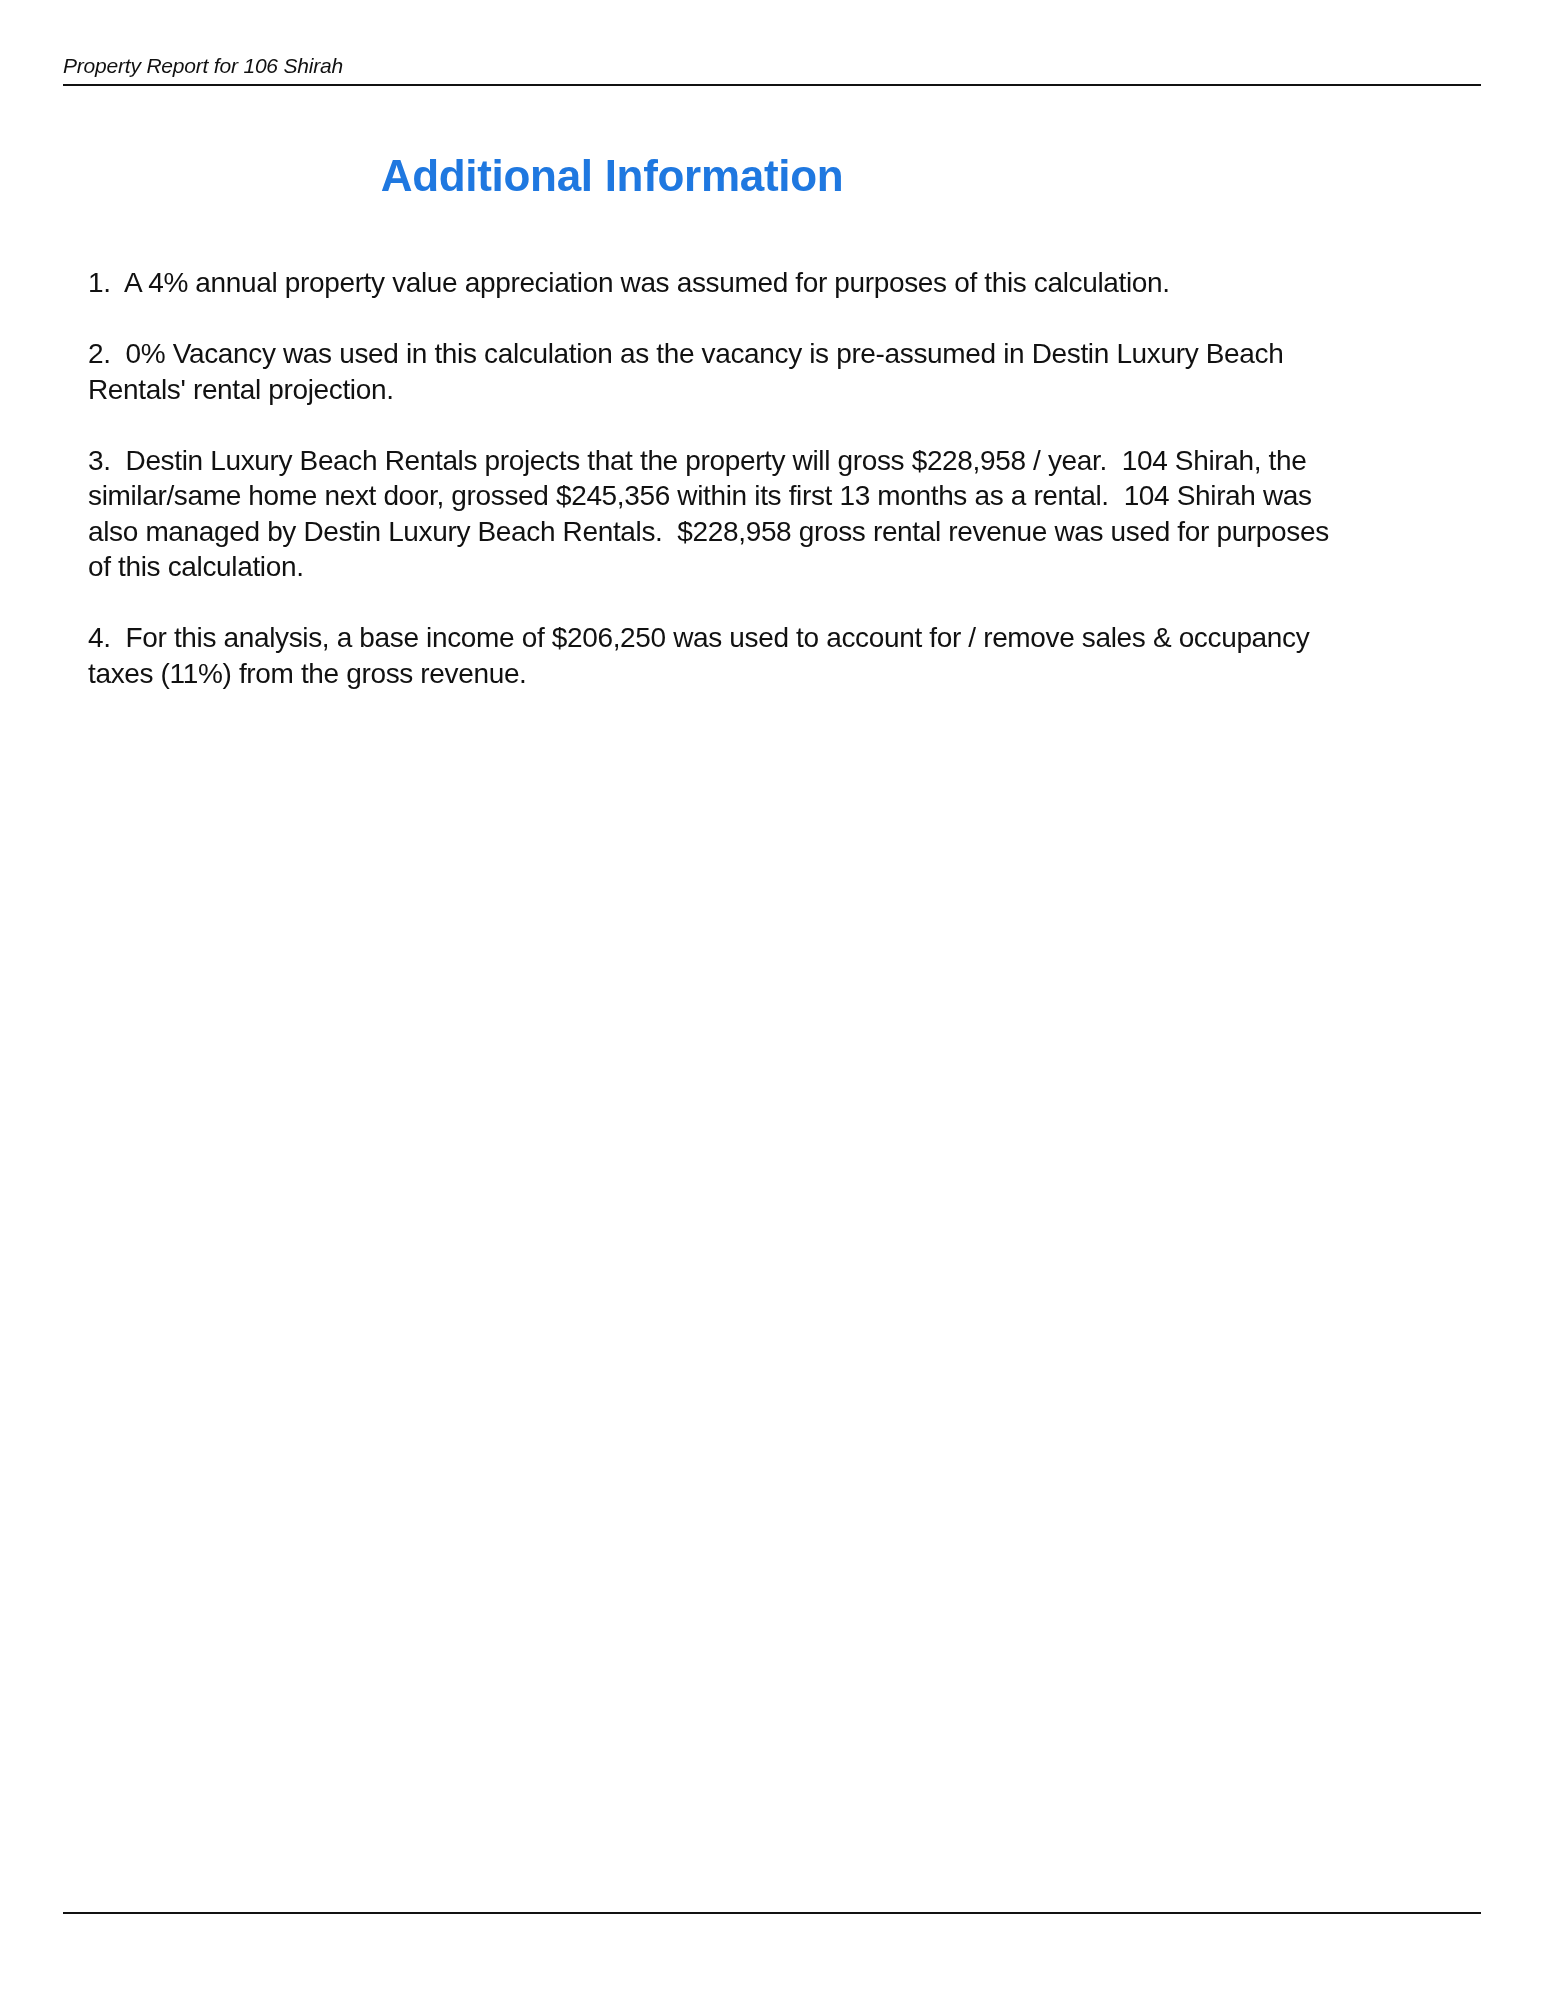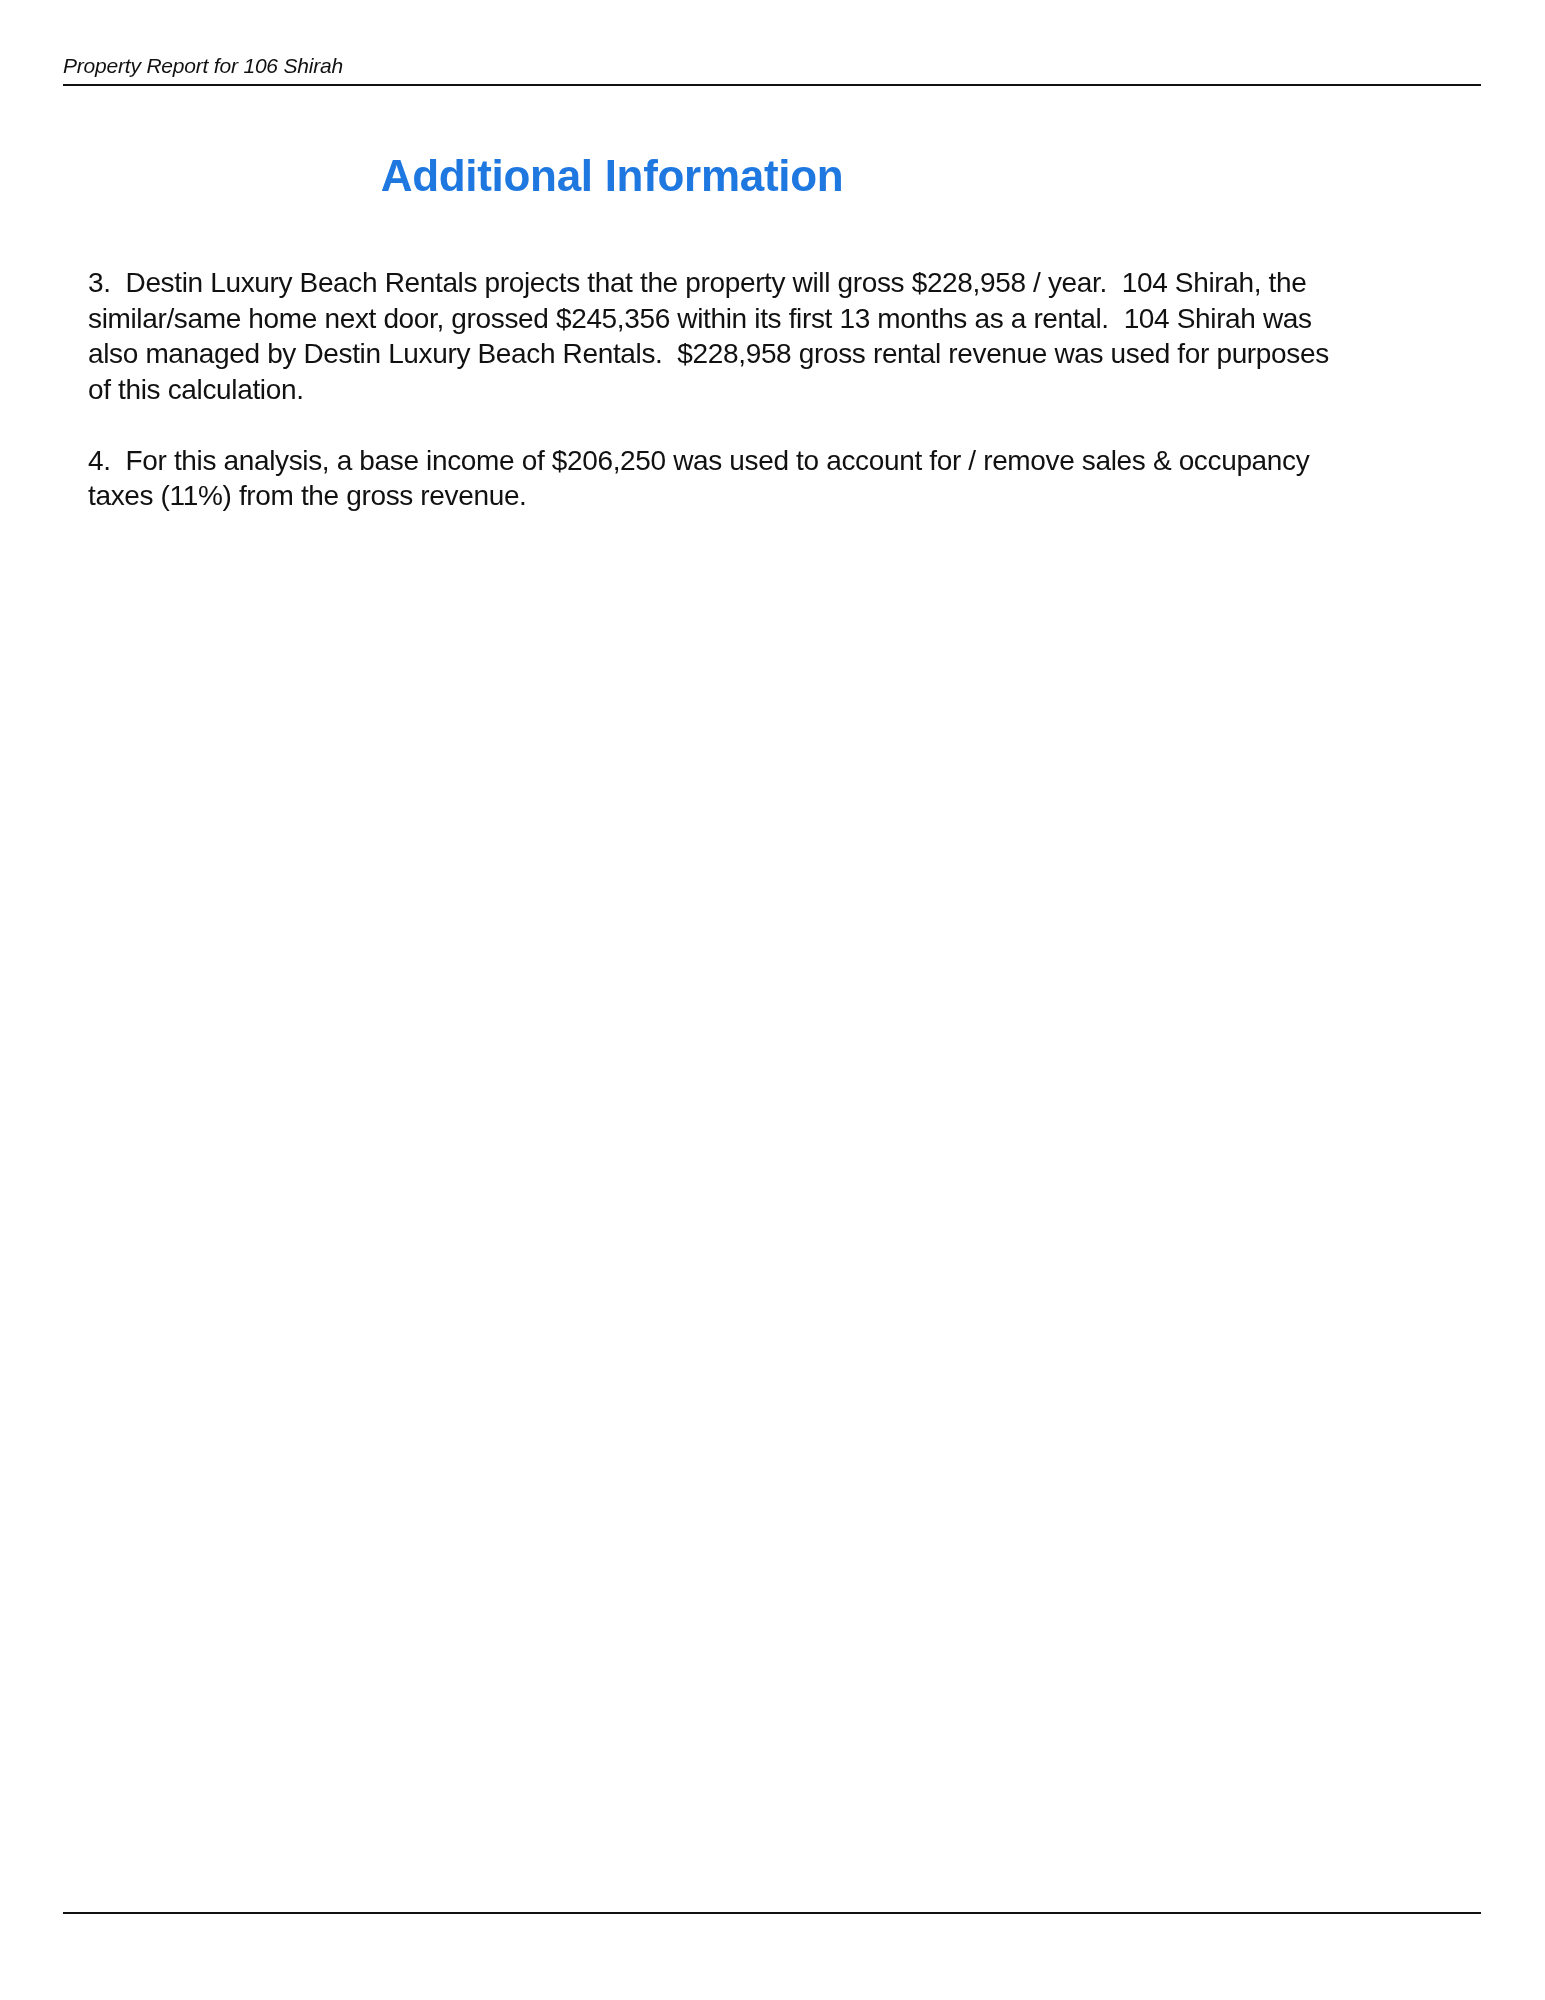--- a/index.html
+++ b/index.html
@@ -76,20 +76,23 @@
 <body>
 
 <div class="page-header">
   <div class="header-text">Property Report for 106 Shirah</div>
 </div>
 <div class="header-rule"></div>
 
 <h1 class="title" style="margin:0;">Additional Information</h1>
 
 <div class="notes">
+  <p class="note">1.  A 4% annual property value appreciation was assumed for purposes of this calculation.</p>
+  <p class="note">2.  0% Vacancy was used in this calculation as the vacancy is pre-assumed in Destin Luxury Beach
+Rentals' rental projection.</p>
   <p class="note">3.  Destin Luxury Beach Rentals projects that the property will gross $228,958 / year.  104 Shirah, the
 similar/same home next door, grossed $245,356 within its first 13 months as a rental.  104 Shirah was
 also managed by Destin Luxury Beach Rentals.  $228,958 gross rental revenue was used for purposes
 of this calculation.</p>
   <p class="note">4.  For this analysis, a base income of $206,250 was used to account for / remove sales &amp; occupancy
 taxes (11%) from the gross revenue.</p>
 </div>
 
 <div class="footer-rule"></div>
 

